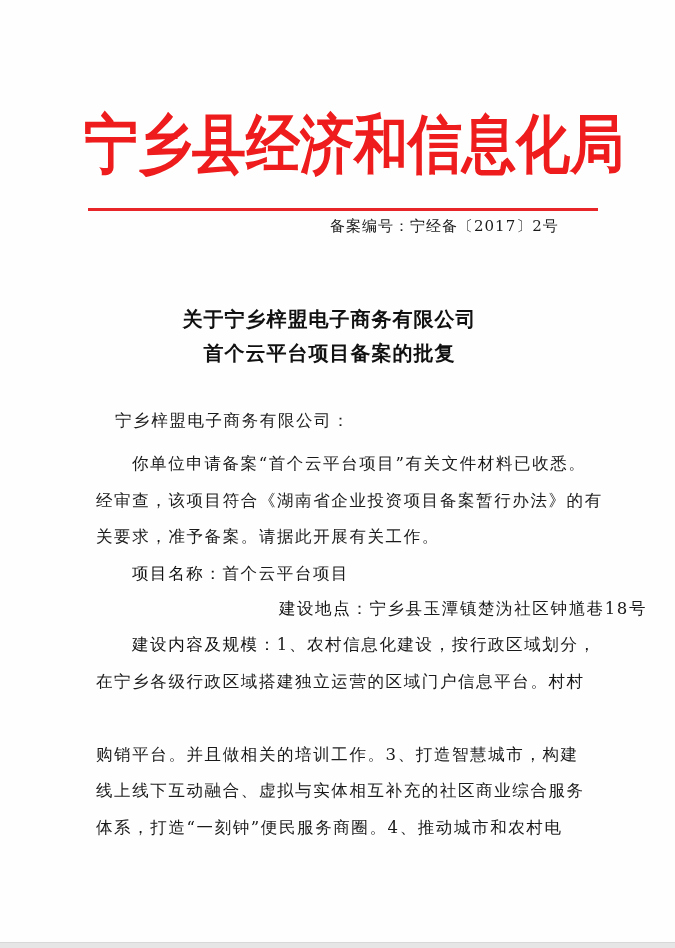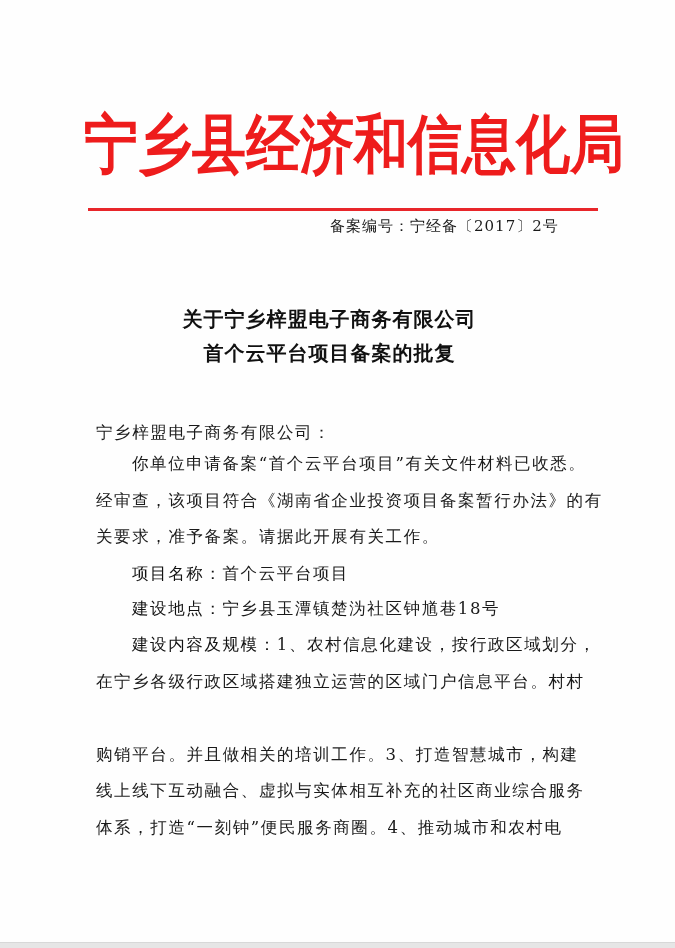--- a/index.html
+++ b/index.html
@@ -112,31 +112,31 @@
     <span>局</span>
   </div>
 
   <div class="red-rule"></div>
 
   <div class="doc-number">备案编号：宁经备〔2017〕2号</div>
 
   <div class="doc-title line1">关于宁乡梓盟电子商务有限公司</div>
   <div class="doc-title line2">首个云平台项目备案的批复</div>
 
-  <div class="body-text" style="top:425px;">宁乡梓盟电子商务有限公司：</div>
+  <div class="body-text" style="top:413px;margin-left:19px;">宁乡梓盟电子商务有限公司：</div>
 
   <div class="body-text" style="top:493px;">经审查，该项目符合《湖南省企业投资项目备案暂行办法》的有</div>
   <div class="body-text indent" style="top:456px;">你单位申请备案“首个云平台项目”有关文件材料已收悉。</div>
   <div class="body-text" style="top:529px;">关要求，准予备案。请据此开展有关工作。</div>
 
   <div class="body-text indent" style="top:566px;">
     <b>项目名称：</b><span>首个云平台项目</span>
   </div>
 
-  <div class="body-text indent" style="top:601px;">
+  <div class="body-text indent" style="top:601px;text-align:right;">
     <b>建设地点：</b><span>宁乡县玉潭镇楚沩社区钟馗巷18号</span>
   </div>
 
   <div class="body-text indent" style="top:637px;">
     <b>建设内容及规模：</b><span>1、农村信息化建设，按行政区域划分，</span>
   </div>
 
   <div class="body-text" style="top:674px;">在宁乡各级行政区域搭建独立运营的区域门户信息平台。村村</div>
   <div class="body-text" style="top:747px;">购销平台。并且做相关的培训工作。3、打造智慧城市，构建</div>
   <div class="body-text" style="top:783px;">线上线下互动融合、虚拟与实体相互补充的社区商业综合服务</div>

